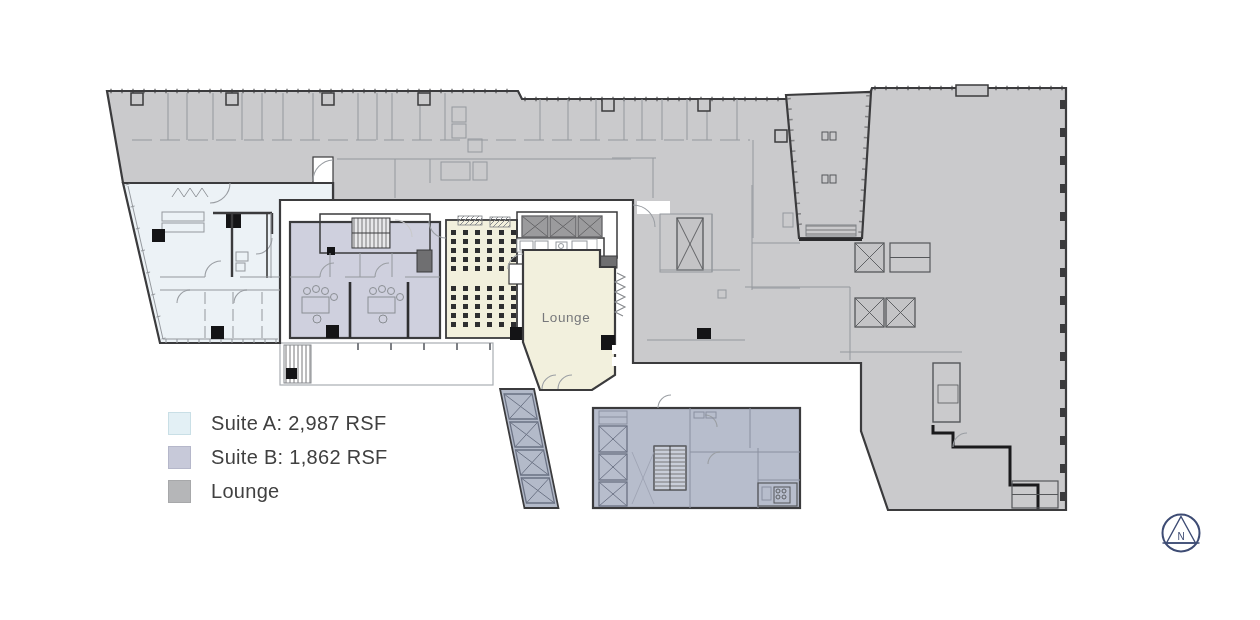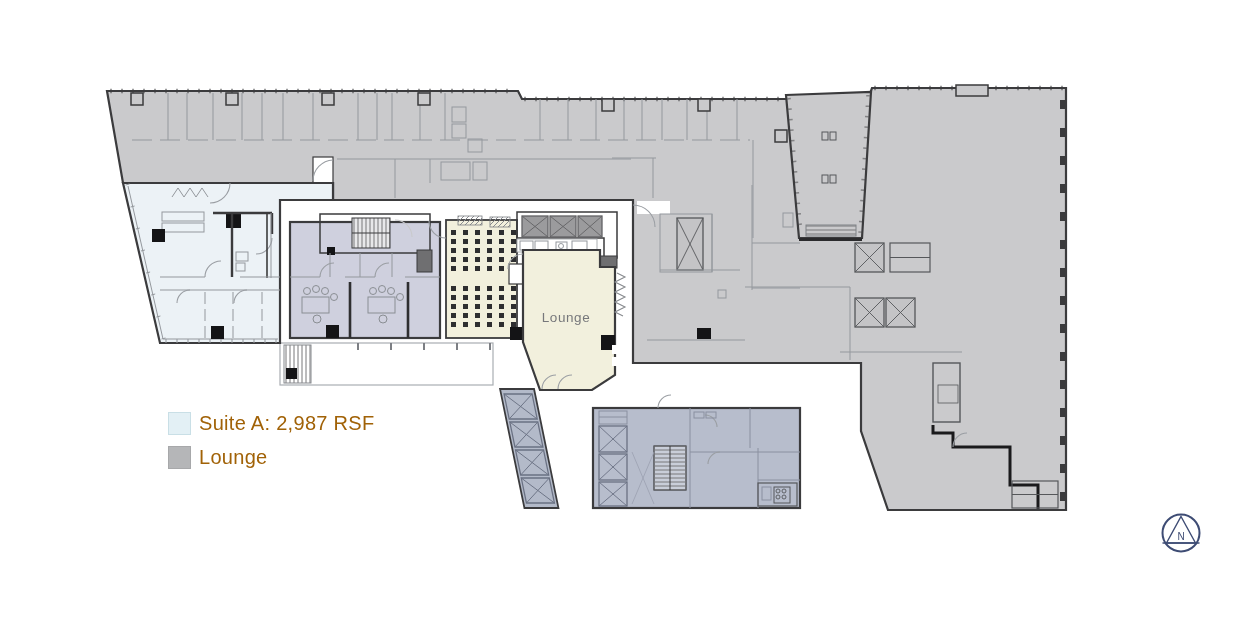--- a/index.html
+++ b/index.html
@@ -12,21 +12,21 @@
   .wallD{stroke:#3B3B3D;stroke-width:2.4;fill:none;}
   .lw{stroke:#94989D;stroke-width:1;fill:none;}
   .lwB{stroke:#8A90A0;stroke-width:1;fill:none;}
   .arc{stroke:#9A9EA3;stroke-width:1.1;fill:none;}
   .blk{fill:#141416;stroke:none;}
   .grayline{stroke:#55575A;fill:none;}
   
   .legend{position:absolute;left:168px;top:406px;}
   .legend-row{display:flex;align-items:center;height:34px;}
   .legend-swatch{width:23px;height:23px;border:1px solid;box-sizing:border-box;flex:none;}
-  .legend-label{margin-left:8px;font-size:20px;letter-spacing:0.3px;color:#a16207;white-space:nowrap;}
+  .legend-label{margin-left:20px;font-size:20px;letter-spacing:0.3px;color:#404040;white-space:nowrap;}
   .lounge-label{font-size:13.5px;fill:#77787B;letter-spacing:0.6px;}
   .north-n{font-size:10px;fill:#3E4C74;}
 </style>
 </head>
 <body>
 
 <div class="canvas">
 <svg width="1260" height="620" viewBox="0 0 1260 620">
   <defs>
     <pattern id="hV" width="4" height="4" patternUnits="userSpaceOnUse">
@@ -357,17 +357,21 @@
     <text x="1181" y="540" text-anchor="middle" class="north-n">N</text>
   </g>
 </svg>
 
 <div class="legend">
   <div class="legend-row">
     <div class="legend-swatch" style="background-color: rgb(227, 240, 245); border-color: rgb(201, 223, 230);"></div>
     <div class="legend-label">Suite A: 2,987 RSF</div>
   </div>
   <div class="legend-row">
+    <div class="legend-swatch" style="background-color: rgb(199, 201, 217); border-color: rgb(181, 183, 202);"></div>
+    <div class="legend-label">Suite B: 1,862 RSF</div>
+  </div>
+  <div class="legend-row">
     <div class="legend-swatch" style="background-color: rgb(181, 182, 184); border-color: rgb(167, 168, 170);"></div>
     <div class="legend-label">Lounge</div>
   </div>
 </div>
 </div>
 
 </body></html>

